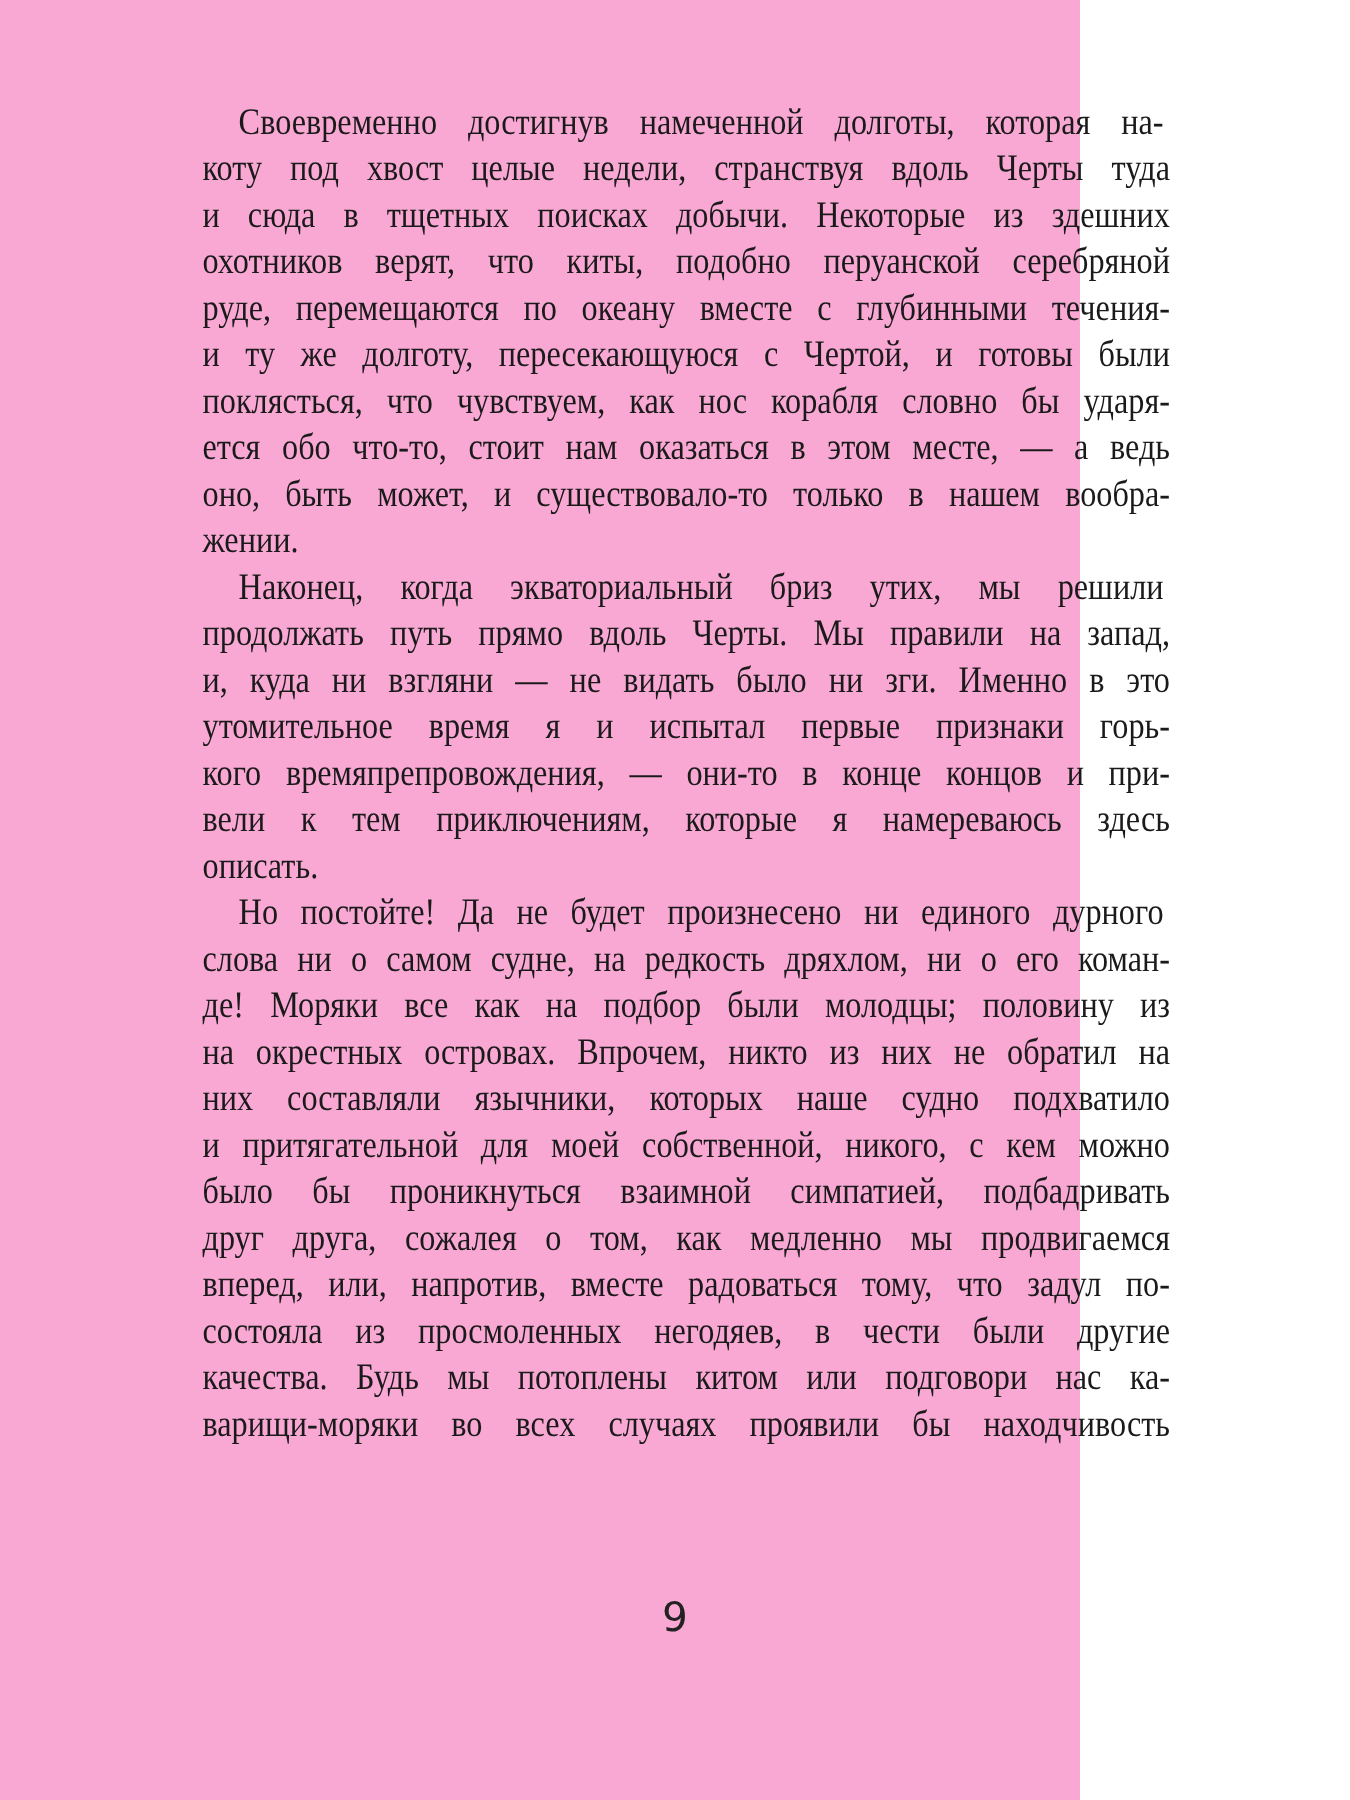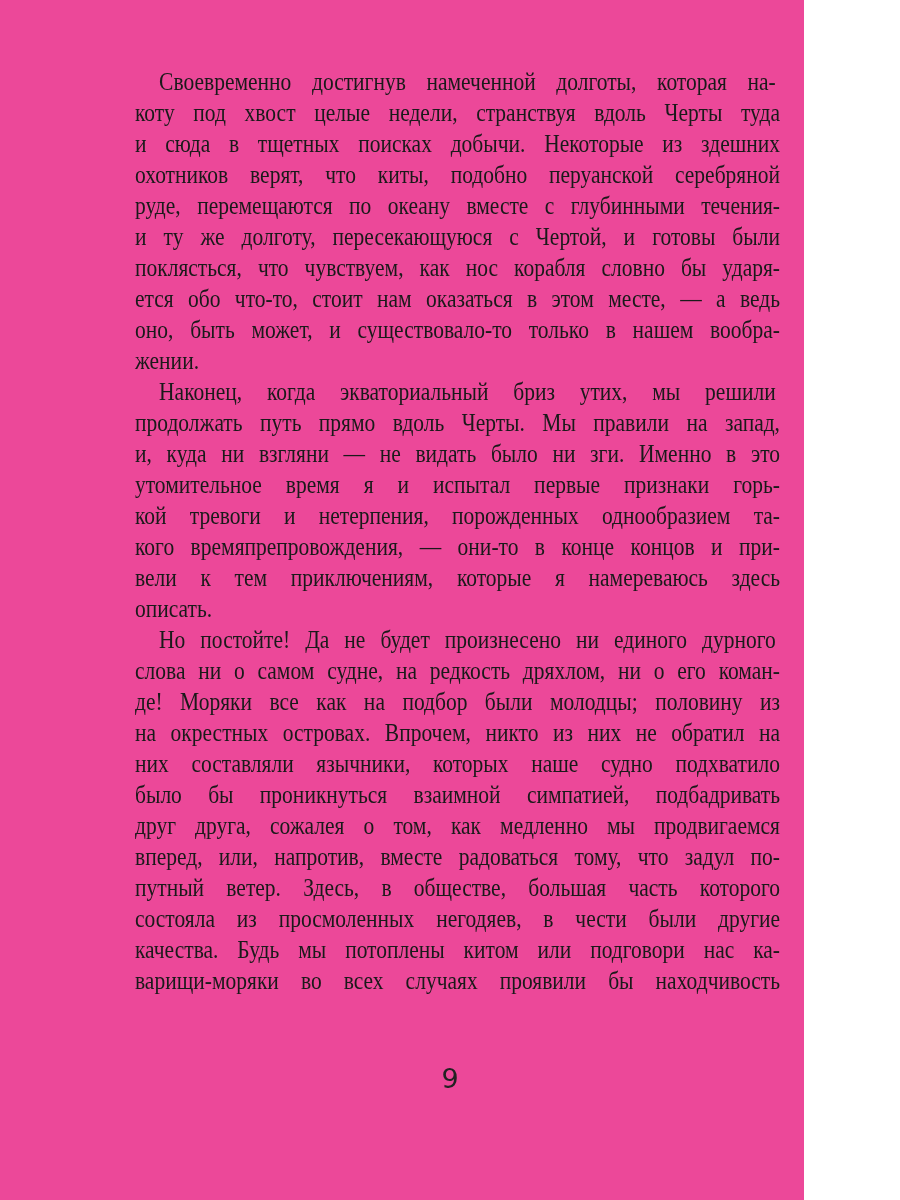--- a/index.html
+++ b/index.html
@@ -10,22 +10,22 @@
     body {
       width: 900px;
       height: 1200px;
       position: relative;
       overflow: hidden;
       color: #1a1a1a;
     }
     .page {
       position: absolute;
       left: 0; top: 0;
-      width: 804px; height: 1200px;
-      background: #ec4899;
+      width: 720px; height: 1200px;
+      background: #f9a8d4;
     }
     .text-block {
       position: absolute;
       left: 135px;
       top: 66px;
       width: 645px;
     }
     .line {
       display: block;
       height: 31px;
@@ -104,23 +104,20 @@
       <div class="line">
           <span class="inner" style="transform:scaleX(0.86);width:750px;">продолжать путь прямо вдоль Черты. Мы правили на запад,</span>
         </div>
       <div class="line">
           <span class="inner" style="transform:scaleX(0.86);width:750px;">и, куда ни взгляни — не видать было ни зги. Именно в это</span>
         </div>
       <div class="line">
           <span class="inner" style="transform:scaleX(0.86);width:750px;">утомительное время я и испытал первые признаки горь-</span>
         </div>
       <div class="line">
-          <span class="inner" style="transform:scaleX(0.86);width:750px;">кой тревоги и нетерпения, порожденных однообразием та-</span>
-        </div>
-      <div class="line">
           <span class="inner" style="transform:scaleX(0.86);width:750px;">кого времяпрепровождения, — они-то в конце концов и при-</span>
         </div>
       <div class="line">
           <span class="inner" style="transform:scaleX(0.86);width:750px;">вели к тем приключениям, которые я намереваюсь здесь</span>
         </div>
       <div class="line last">
           <span class="inner" style="transform:scaleX(0.86);width:750px;">описать.</span>
         </div>
     </div>
 
@@ -134,30 +131,30 @@
       <div class="line">
           <span class="inner" style="transform:scaleX(0.86);width:750px;">де! Моряки все как на подбор были молодцы; половину из</span>
         </div>
       <div class="line">
           <span class="inner" style="transform:scaleX(0.86);width:750px;">на окрестных островах. Впрочем, никто из них не обратил на</span>
         </div>
       <div class="line">
           <span class="inner" style="transform:scaleX(0.86);width:750px;">них составляли язычники, которых наше судно подхватило</span>
         </div>
       <div class="line">
+          <span class="inner" style="transform:scaleX(0.86);width:750px;">и притягательной для моей собственной, никого, с кем можно</span>
+        </div>
+      <div class="line">
           <span class="inner" style="transform:scaleX(0.86);width:750px;">было бы проникнуться взаимной симпатией, подбадривать</span>
         </div>
       <div class="line">
           <span class="inner" style="transform:scaleX(0.86);width:750px;">друг друга, сожалея о том, как медленно мы продвигаемся</span>
         </div>
       <div class="line">
           <span class="inner" style="transform:scaleX(0.86);width:750px;">вперед, или, напротив, вместе радоваться тому, что задул по-</span>
-        </div>
-      <div class="line">
-          <span class="inner" style="transform:scaleX(0.86);width:750px;">путный ветер. Здесь, в обществе, большая часть которого</span>
         </div>
       <div class="line">
           <span class="inner" style="transform:scaleX(0.86);width:750px;">состояла из просмоленных негодяев, в чести были другие</span>
         </div>
       <div class="line">
           <span class="inner" style="transform:scaleX(0.86);width:750px;">качества. Будь мы потоплены китом или подговори нас ка-</span>
         </div>
       <div class="line">
           <span class="inner" style="transform:scaleX(0.86);width:750px;">варищи-моряки во всех случаях проявили бы находчивость</span>
         </div>

